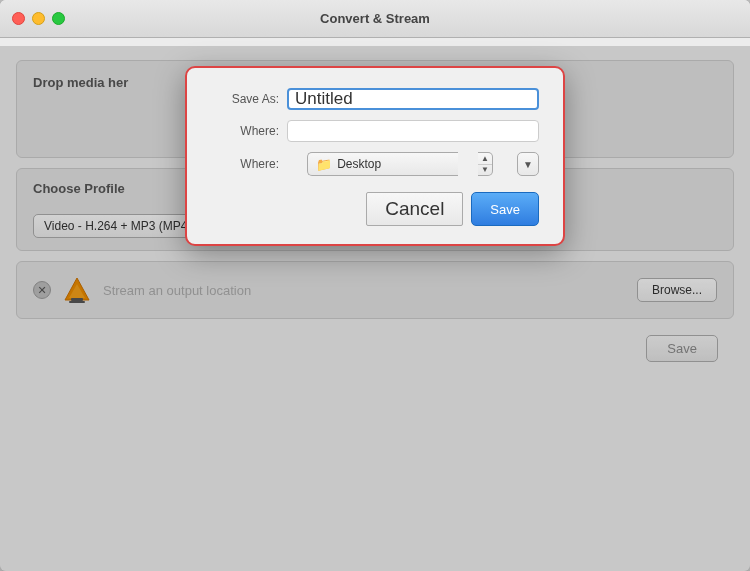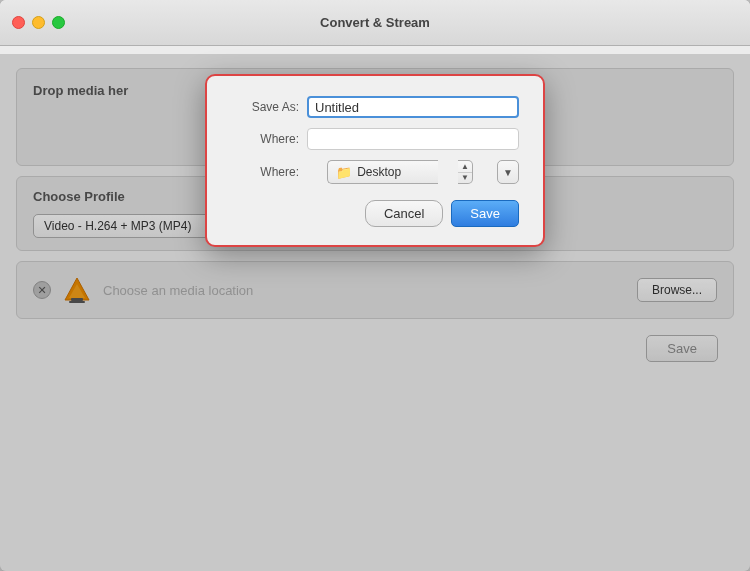--- a/index.html
+++ b/index.html
@@ -23,21 +23,21 @@
       background: #ececec;
       border-radius: 6px;
       box-shadow: 0 4px 20px rgba(0,0,0,0.4);
       display: flex;
       flex-direction: column;
       position: relative;
       overflow: hidden;
     }
 
     .titlebar {
-      height: 46px;
+      height: 38px;
       background: linear-gradient(to bottom, #e8e8e8, #d8d8d8);
       border-bottom: 1px solid #b0b0b0;
       display: flex;
       align-items: center;
       justify-content: center;
       position: relative;
       flex-shrink: 0;
     }
 
     .traffic-lights {
@@ -129,20 +129,21 @@
     }
 
     
     .profile-section {
       background: #e0e0e0;
       border-radius: 6px;
       border: 1px solid #c8c8c8;
       padding: 12px 16px;
       display: flex;
       flex-direction: column;
+      gap: 8px;
     }
 
     .profile-row {
       display: flex;
       align-items: center;
       gap: 8px;
     }
 
     .profile-select {
       background: linear-gradient(to bottom, #f7f7f7, #e8e8e8);
@@ -259,21 +260,21 @@
       padding-top: 20px;
       z-index: 100;
     }
 
     .dialog {
       background: #f0f0f0;
       border-radius: 10px;
       border: 2px solid #d44;
       box-shadow: 0 8px 30px rgba(0,0,0,0.35);
       padding: 20px 24px 18px 24px;
-      width: 340px;
+      width: 380px;
     }
 
     .dialog-row {
       display: flex;
       align-items: center;
       margin-bottom: 10px;
       gap: 0;
     }
 
     .dialog-label {
@@ -284,21 +285,21 @@
       margin-right: 8px;
       flex-shrink: 0;
     }
 
     .dialog-input {
       flex: 1;
       height: 22px;
       border: 2px solid #4a90d9;
       border-radius: 4px;
       padding: 2px 6px;
-      font-size: 13px;
+      font-size: 17px;
       outline: none;
       background: white;
       color: #333;
     }
 
     .dialog-input.tags {
       border: 1px solid #ccc;
       border-radius: 4px;
     }
 
@@ -369,23 +370,23 @@
 
     .dialog-buttons {
       display: flex;
       justify-content: flex-end;
       gap: 8px;
     }
 
     .btn-cancel {
       background: linear-gradient(to bottom, #f7f7f7, #e8e8e8);
       border: 1px solid #aaa;
-      border-radius: 10px;
+      border-radius: 2px;
       padding: 5px 18px;
-      font-size: 13px;
+      font-size: 19px;
       cursor: pointer;
       color: #333;
     }
 
     .btn-save {
       background: linear-gradient(to bottom, #5badf7, #2f7de0);
       border: 1px solid #1a6abf;
       border-radius: 5px;
       padding: 5px 18px;
       font-size: 13px;
@@ -430,21 +431,21 @@
 
     <div class="section destination-section">
       <div class="remove-btn">✕</div>
 
       <svg class="vlc-icon" viewBox="0 0 32 32" xmlns="http://www.w3.org/2000/svg">
         <polygon points="16,4 28,26 4,26" fill="#e88a00" stroke="#c97000" stroke-width="1"></polygon>
         <polygon points="16,10 24,24 8,24" fill="#f5a623" opacity="0.7"></polygon>
         <rect x="10" y="24" width="12" height="3" rx="1" fill="#555"></rect>
         <rect x="8" y="27" width="16" height="2" rx="1" fill="#555"></rect>
       </svg>
-      <span class="destination-placeholder">Choose an media location</span>
+      <span class="destination-placeholder">Stream an output location</span>
       <button class="browse-btn">Browse...</button>
     </div>
 
     <div class="bottom-bar">
       <button class="save-btn-main">Save</button>
     </div>
 
     <div class="dialog-overlay">
       <div class="dialog">
 

